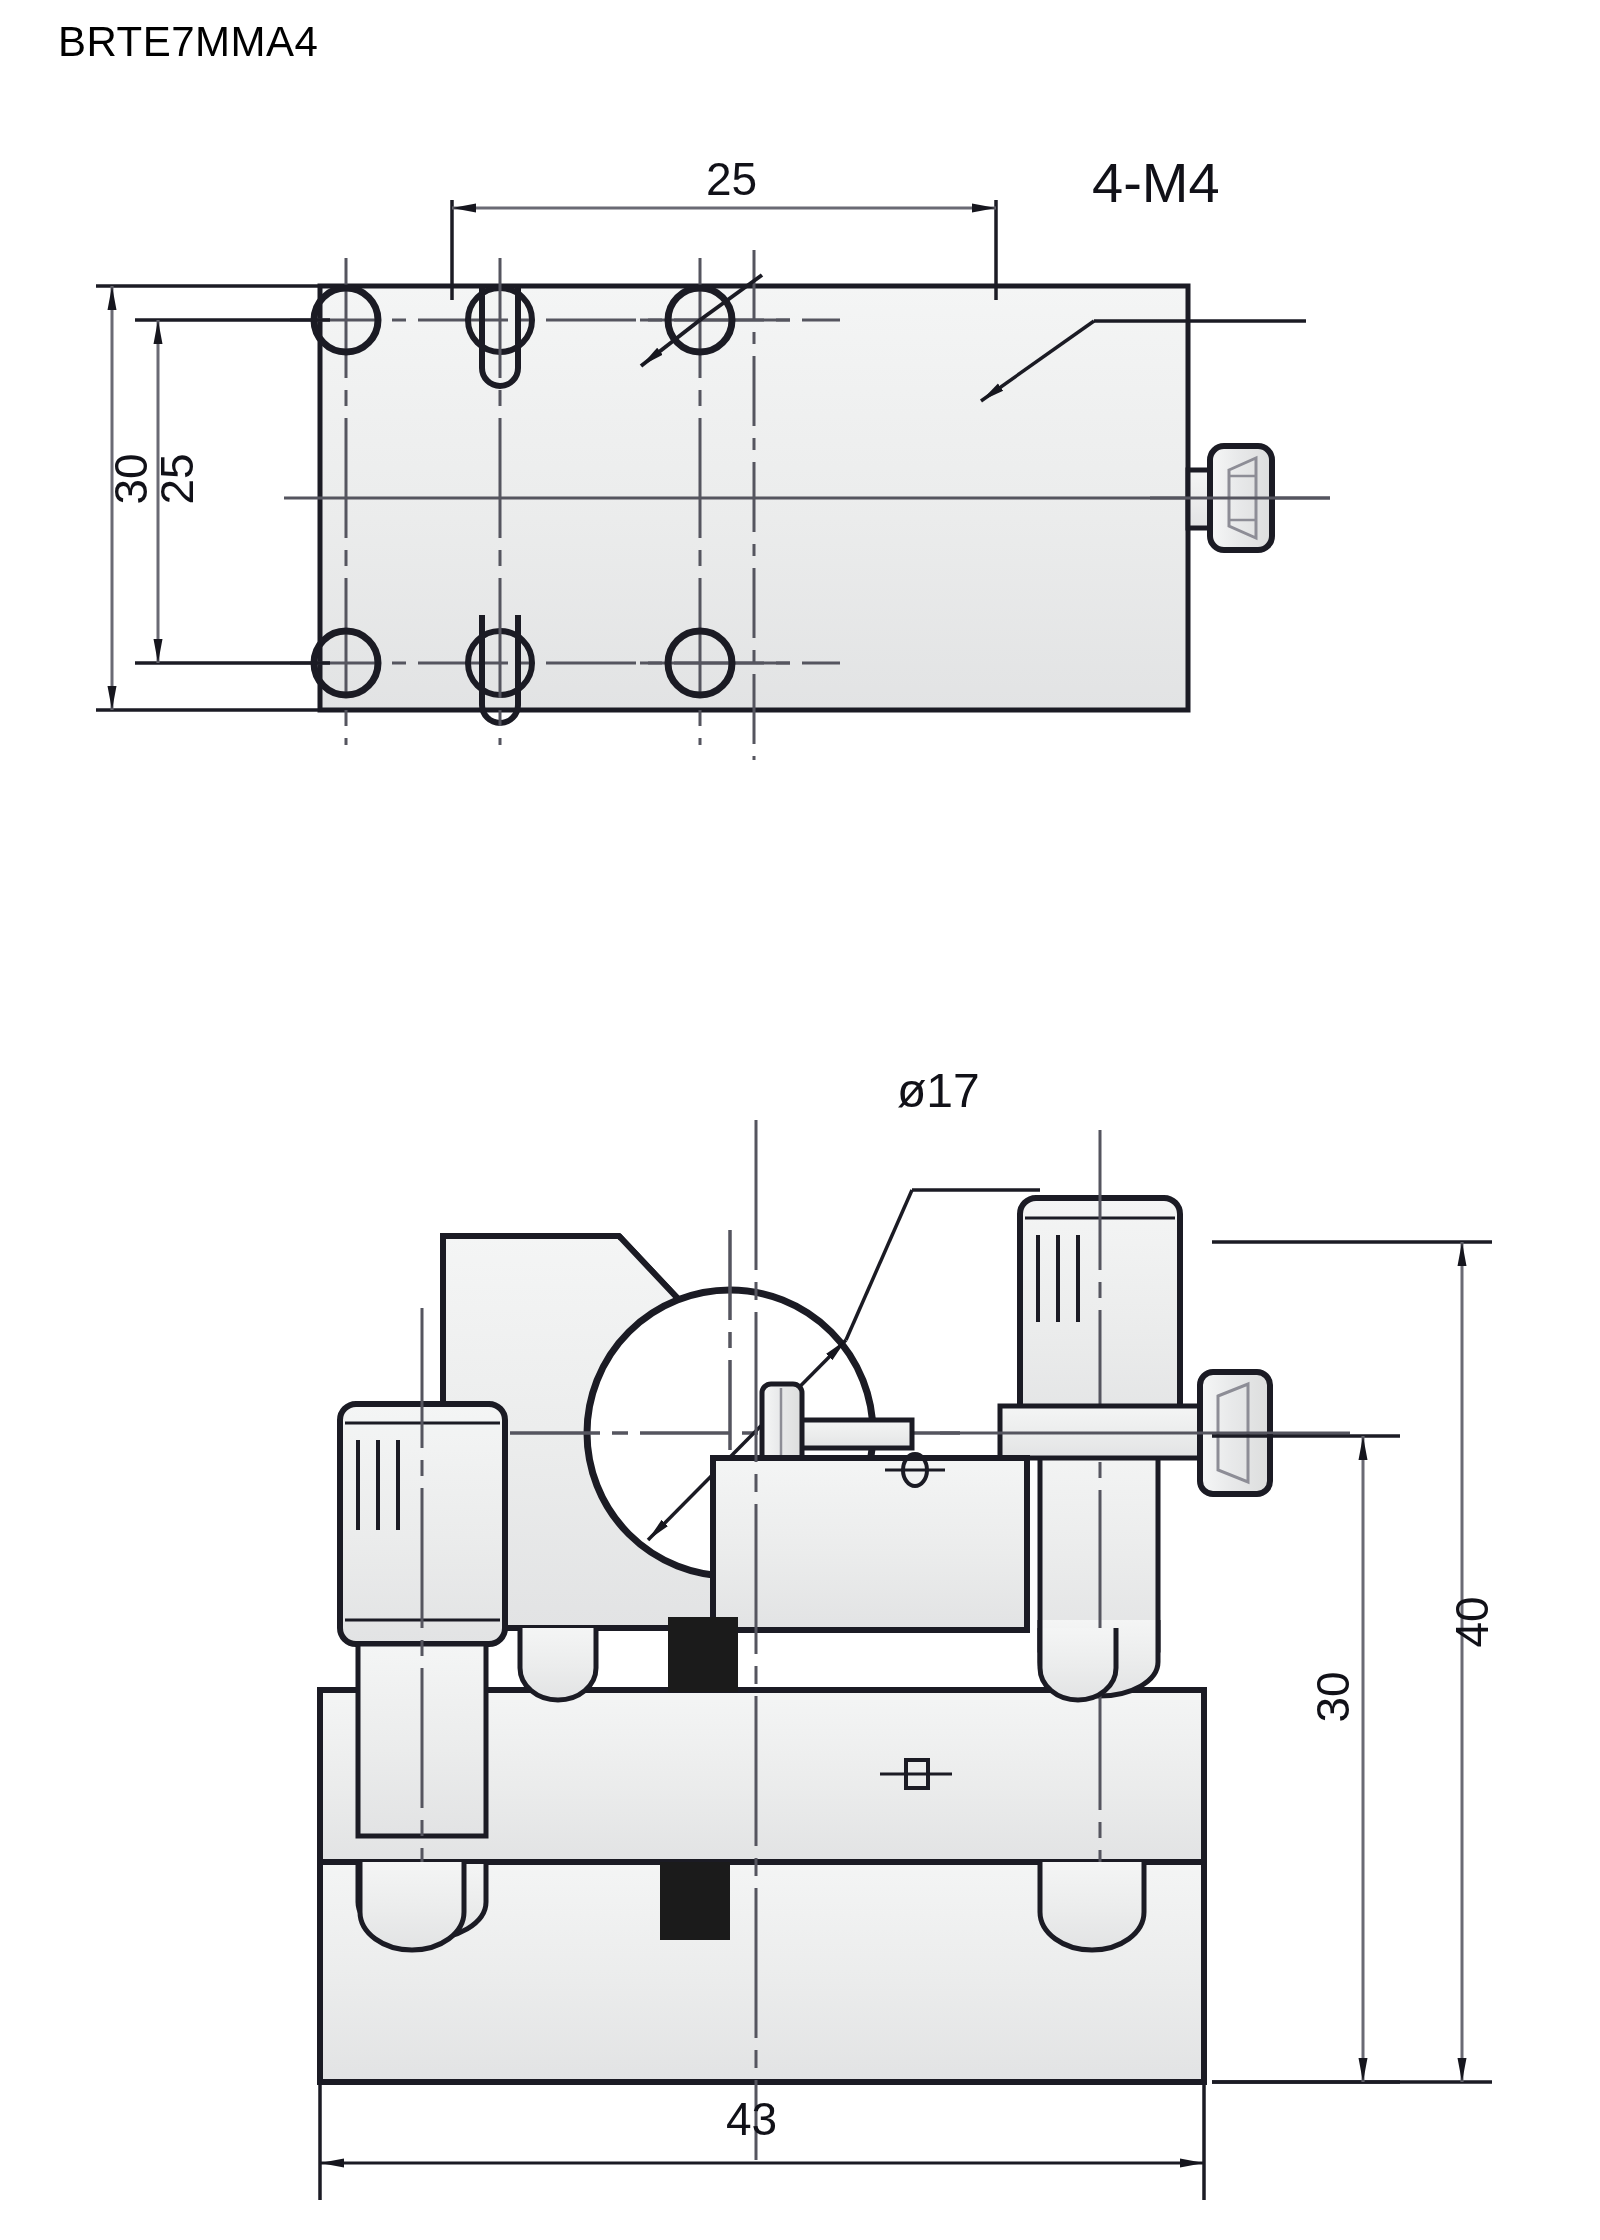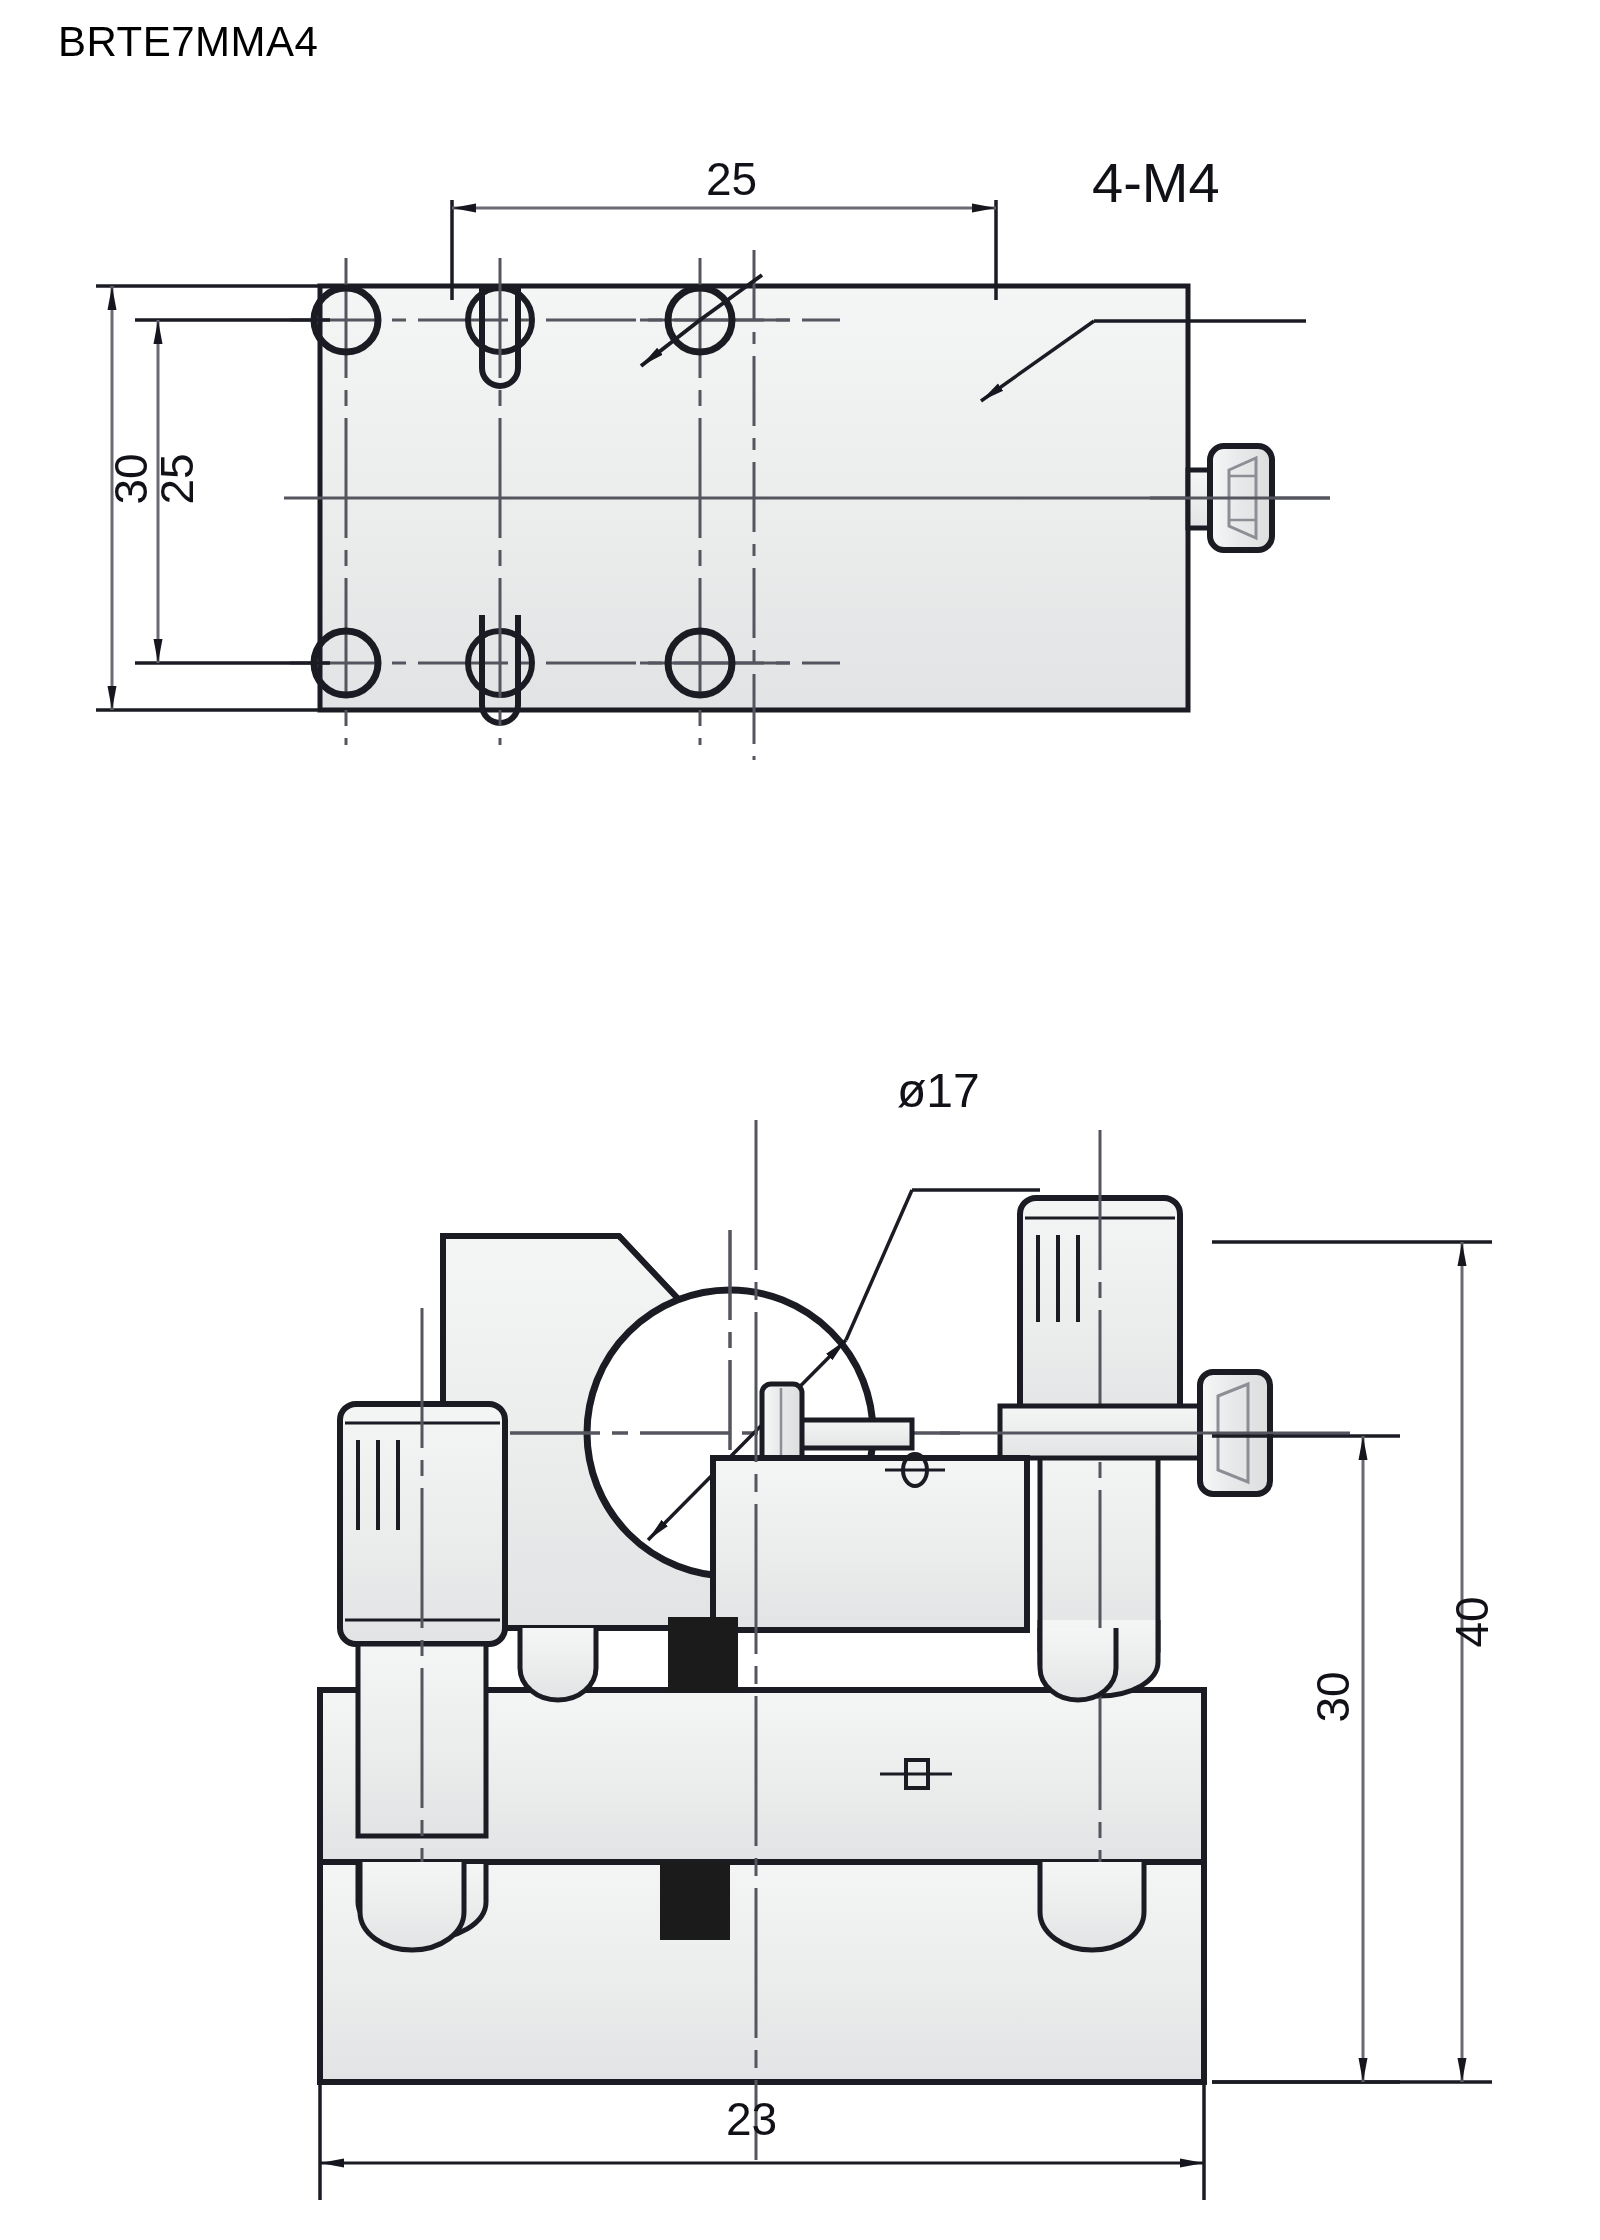--- a/index.html
+++ b/index.html
@@ -228,13 +228,13 @@
 <div class="dimtext rot" style="left:86px;top:452px;width:90px;text-align:center;">30</div>
 
 <div class="dimtext rot" style="left:132px;top:452px;width:90px;text-align:center;">25</div>
 
 <div class="dimtext" style="left:897px;top:1063px;font-size:48px;">ø17</div>
 
 <div class="dimtext rot" style="left:1427px;top:1595px;width:90px;text-align:center;">40</div>
 
 <div class="dimtext rot" style="left:1288px;top:1670px;width:90px;text-align:center;">30</div>
 
-<div class="dimtext" style="left:726px;top:2092px;">23</div>
+<div class="dimtext" style="left:726px;top:2092px;">43</div>
 
 </body></html>

